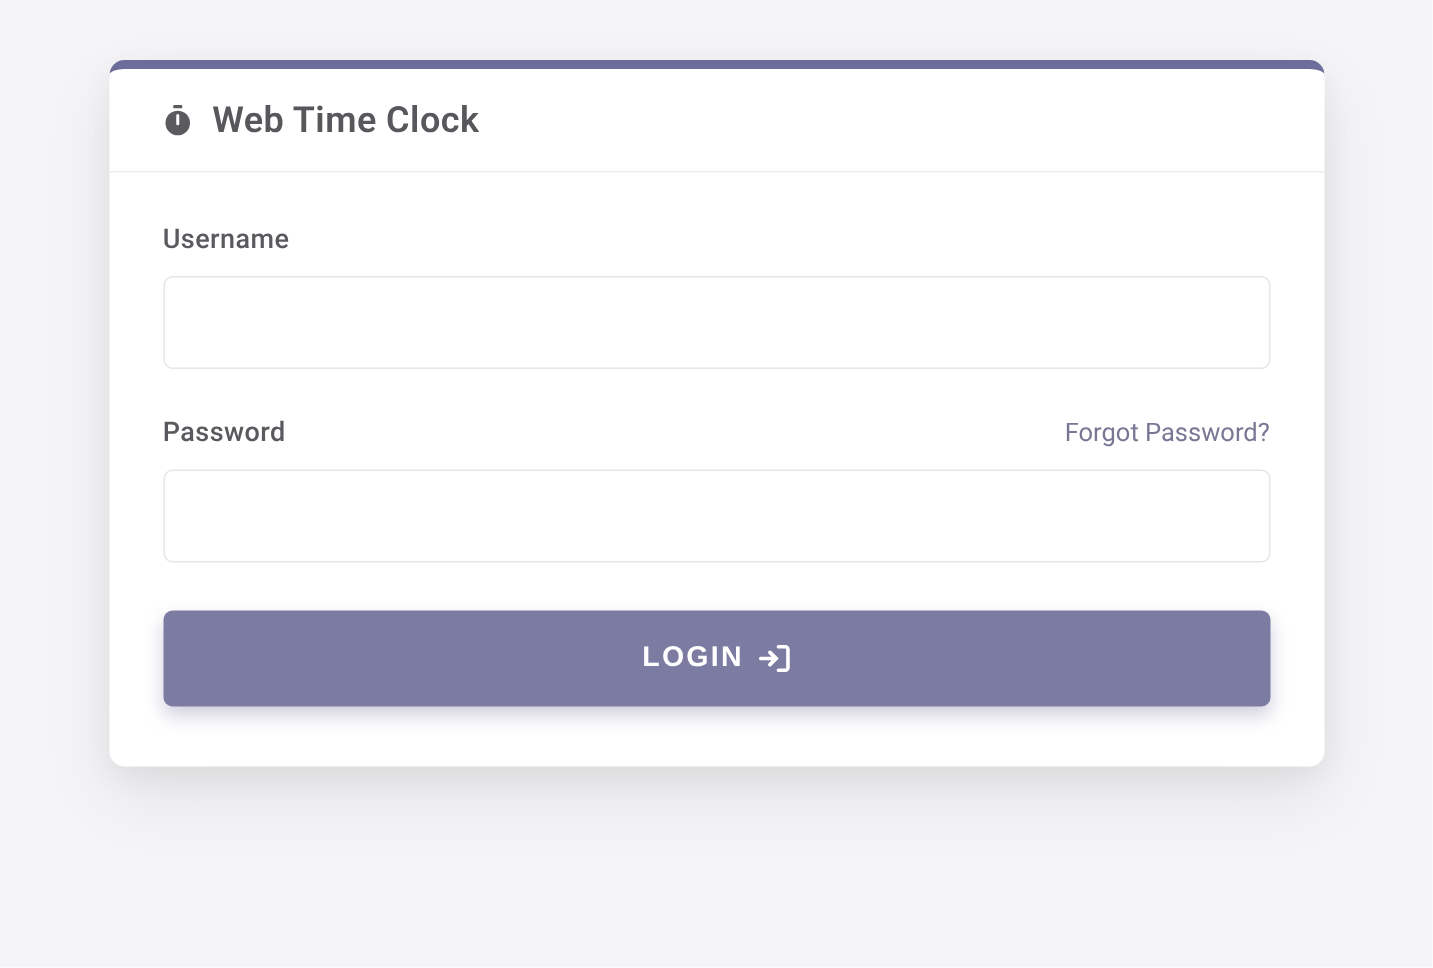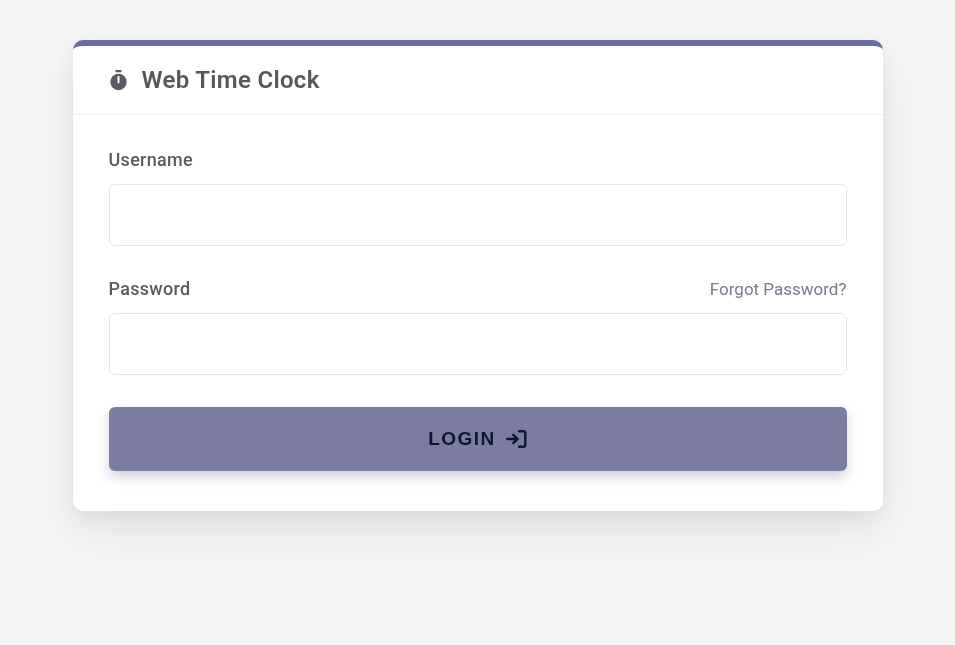--- a/index.html
+++ b/index.html
@@ -90,21 +90,21 @@
       outline: none;
     }
     
     .login-button {
       width: 100%;
       height: 64px;
       margin-top: 28px;
       background: #7c7ca3;
       border: none;
       border-radius: 6px;
-      color: #0f172a;
+      color: #ffffff;
       font-size: 19px;
       font-weight: 600;
       letter-spacing: 1.5px;
       cursor: pointer;
       display: flex;
       align-items: center;
       justify-content: center;
       gap: 10px;
       box-shadow: 0 6px 12px rgba(124,124,163,0.35);
     }

